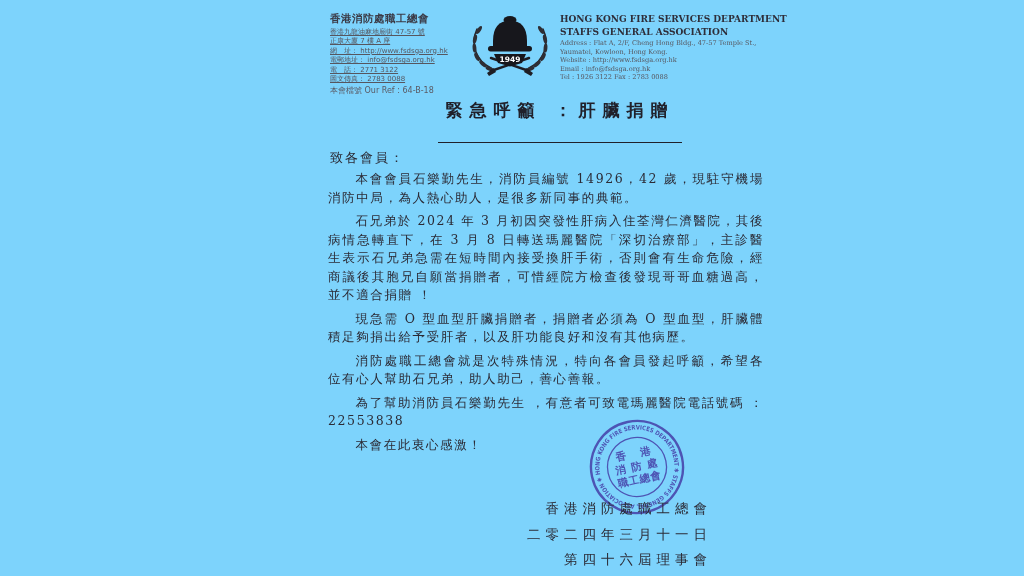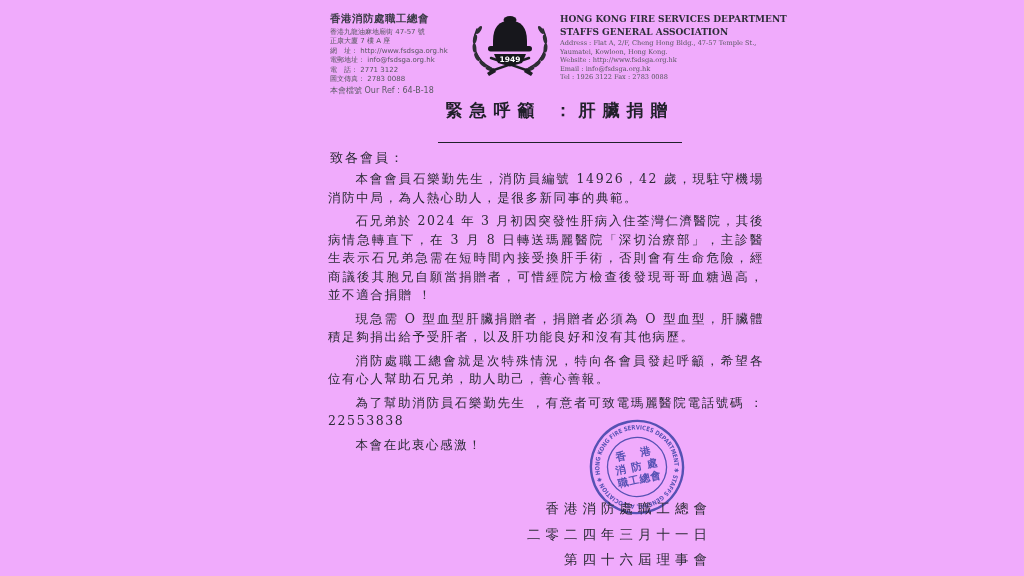--- a/index.html
+++ b/index.html
@@ -3,30 +3,30 @@
 <meta charset="utf-8">
 <style>
   * { margin:0; padding:0; box-sizing:border-box; }
   html,body { width:1024px; height:576px; }
   body {
     background:#ffffff;
     font-family:"DejaVu Serif","Liberation Serif",serif;
     color:#2b2b36;
     overflow:hidden;
   }
-  .page { position:relative; width:1024px; height:576px; background:#f0abfc; }
+  .page { position:relative; width:1024px; height:576px; background:#7dd3fc; }
   .letter { position:absolute; left:328px; top:8px; width:436px; height:566px; }
 
   
   .hdr { position:relative; height:68px; }
   .hdr-left { position:absolute; left:2px; top:4px; width:150px;
               font-family:"DejaVu Sans","Liberation Sans",sans-serif; }
   .hdr-left .org { font-size:10.5px; font-weight:bold; letter-spacing:.5px;
                    color:#3a3a46; margin-bottom:2px; white-space:nowrap; }
-  .hdr-left .ln { font-size:7px; line-height:9.4px; color:#56565f; white-space:nowrap; }
+  .hdr-left .ln { font-size:7px; line-height:9.4px; color:#56565f; white-space:nowrap;text-decoration:underline; }
   .hdr-logo { position:absolute; left:130px; top:0; width:104px; height:68px; }
   .hdr-right { position:absolute; left:232px; top:6px; width:210px; }
   .hdr-right .org { font-size:9px; font-weight:bold; line-height:11.5px;
                     color:#2e2e3a; white-space:nowrap; }
   .hdr-right .ln { font-size:6.6px; line-height:8.6px; color:#56565f; white-space:nowrap; }
   .hdr-right .org { margin-bottom:1px; }
 
   .ref { margin:9px 0 3px 2px; font-size:8px; color:#5a5a64;
          font-family:"DejaVu Sans","Liberation Sans",sans-serif; }
 

